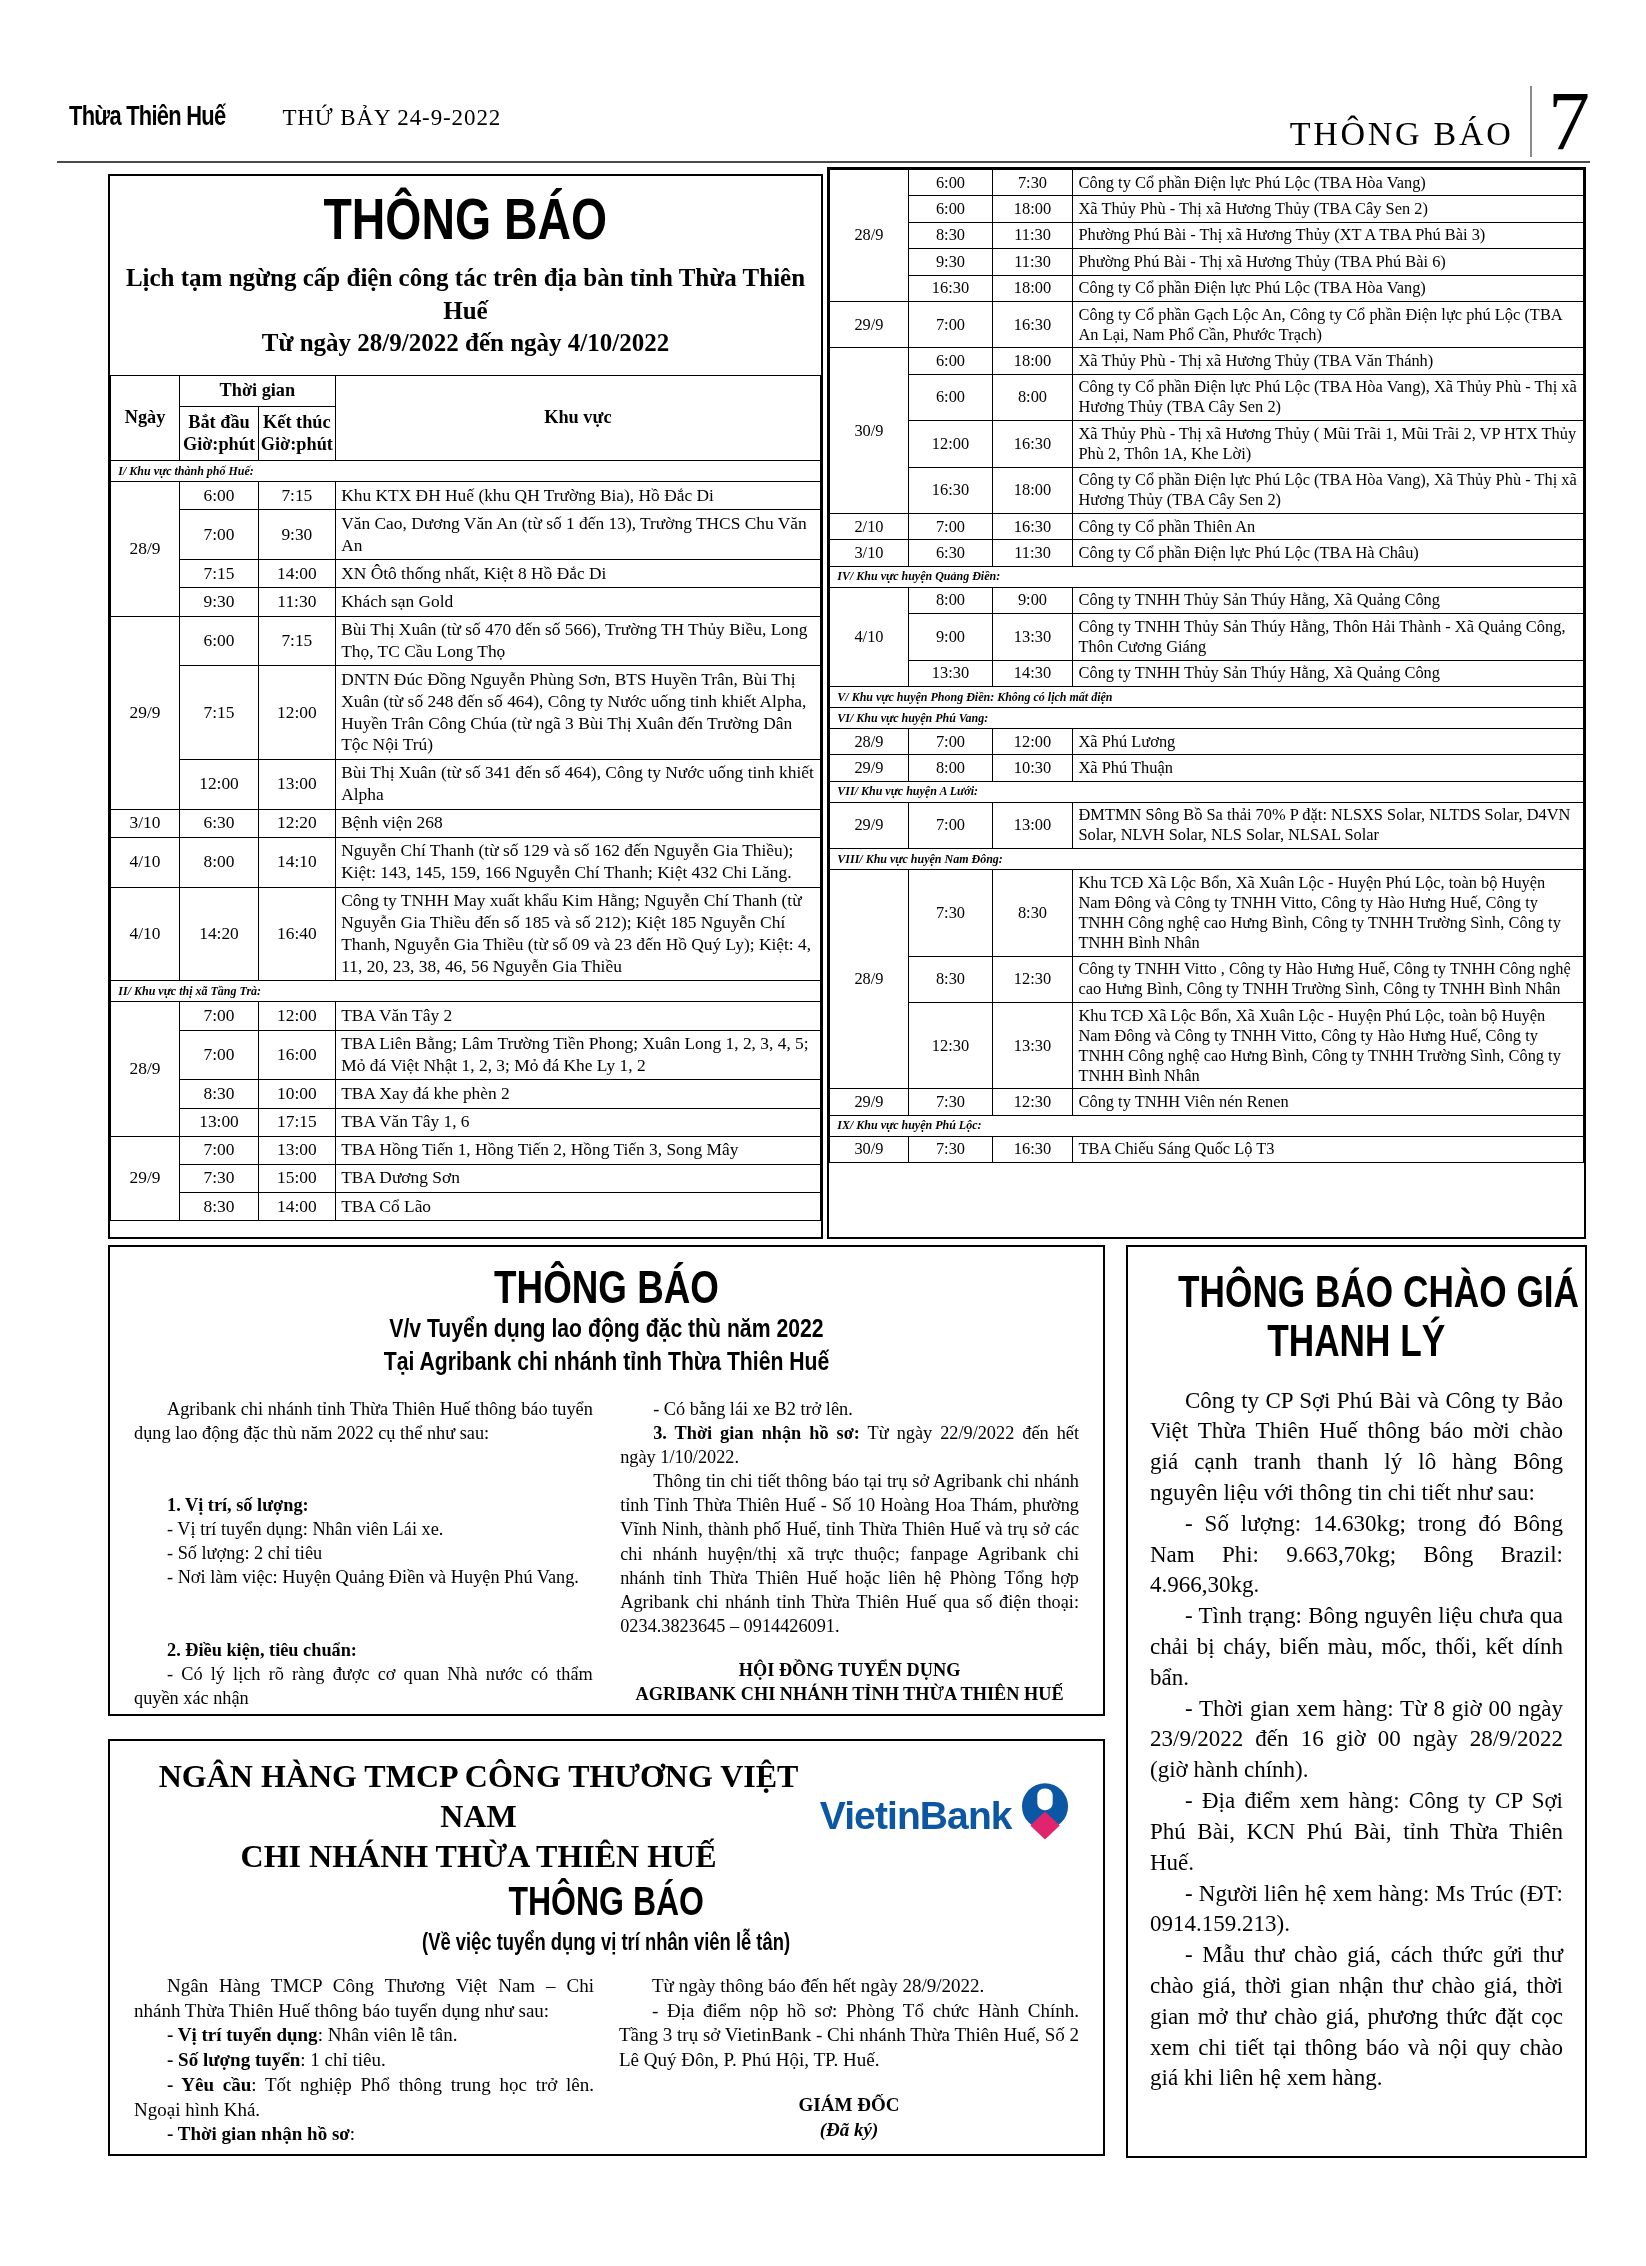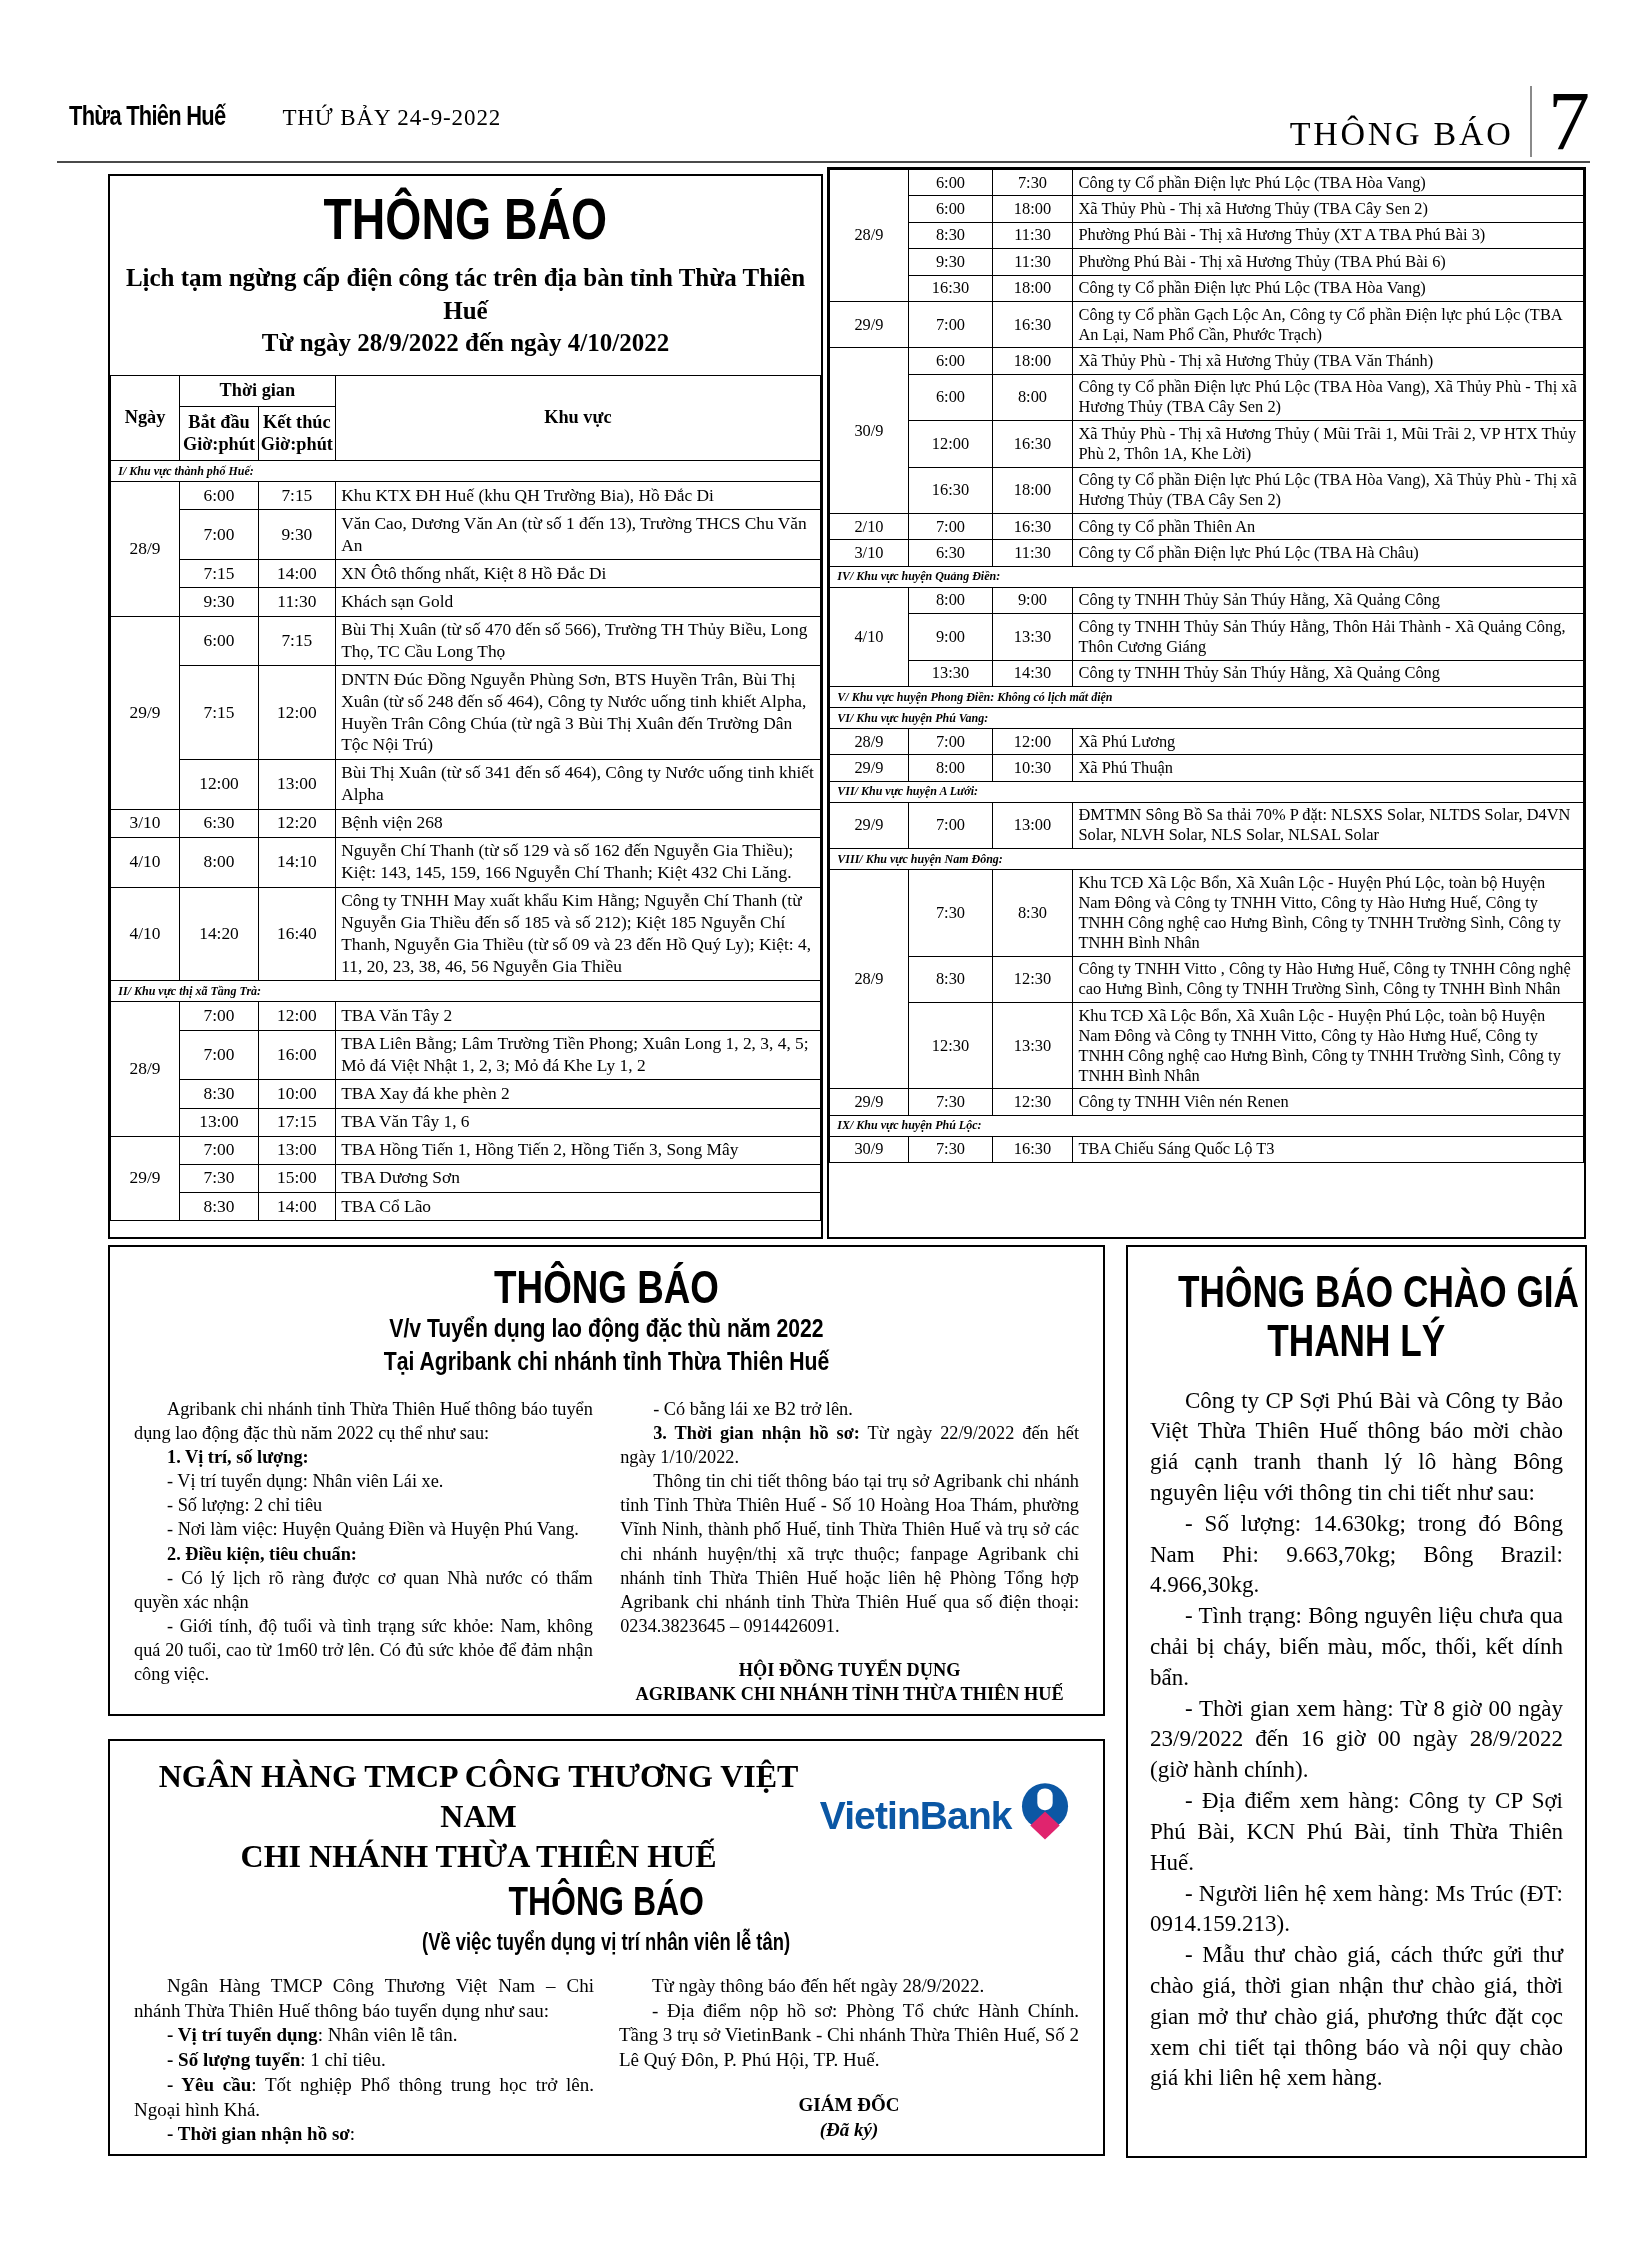--- a/index.html
+++ b/index.html
@@ -33,21 +33,21 @@
   .pbox-right .ptab{margin-top:0;font-size:16.4px;line-height:1.22;}
   .ptab td{border:1.8px solid #000;padding:2.7px 5.5px;vertical-align:middle;}
   .ptab td.c{text-align:center;}
   .ptab td.hd{font-weight:bold;font-size:18.3px;padding:3.7px 1.8px;}
   .ptab td.sec{font-weight:bold;font-style:italic;font-size:12px;padding:2.7px 7.3px;}
   
   .cols{display:flex;gap:27.4px;padding:7.3px 24px 0;}
   .col{flex:1;text-align:justify;}
   .col p,.lq-body p{margin:0;}
   p.ind{text-indent:33px;}
-  p.b{font-weight:bold;}
+  p.b{font-weight:bold;margin-top:48px;}
   p.bc{font-weight:bold;text-align:center;text-indent:0;}
   p.bic{font-weight:bold;font-style:italic;text-align:center;text-indent:0;}
   p.gap{margin-top:20px;}
   
   .ag-title{text-align:center;font-family:"Liberation Sans",sans-serif;font-weight:800;
             font-size:46px;line-height:1.1;margin-top:14.6px;}
   .ag-sub{text-align:center;font-family:"Liberation Sans",sans-serif;font-weight:800;
           font-size:26.5px;line-height:1.25;}
   .agbox .cols{font-size:18.3px;line-height:1.32;margin-top:11px;}
   

